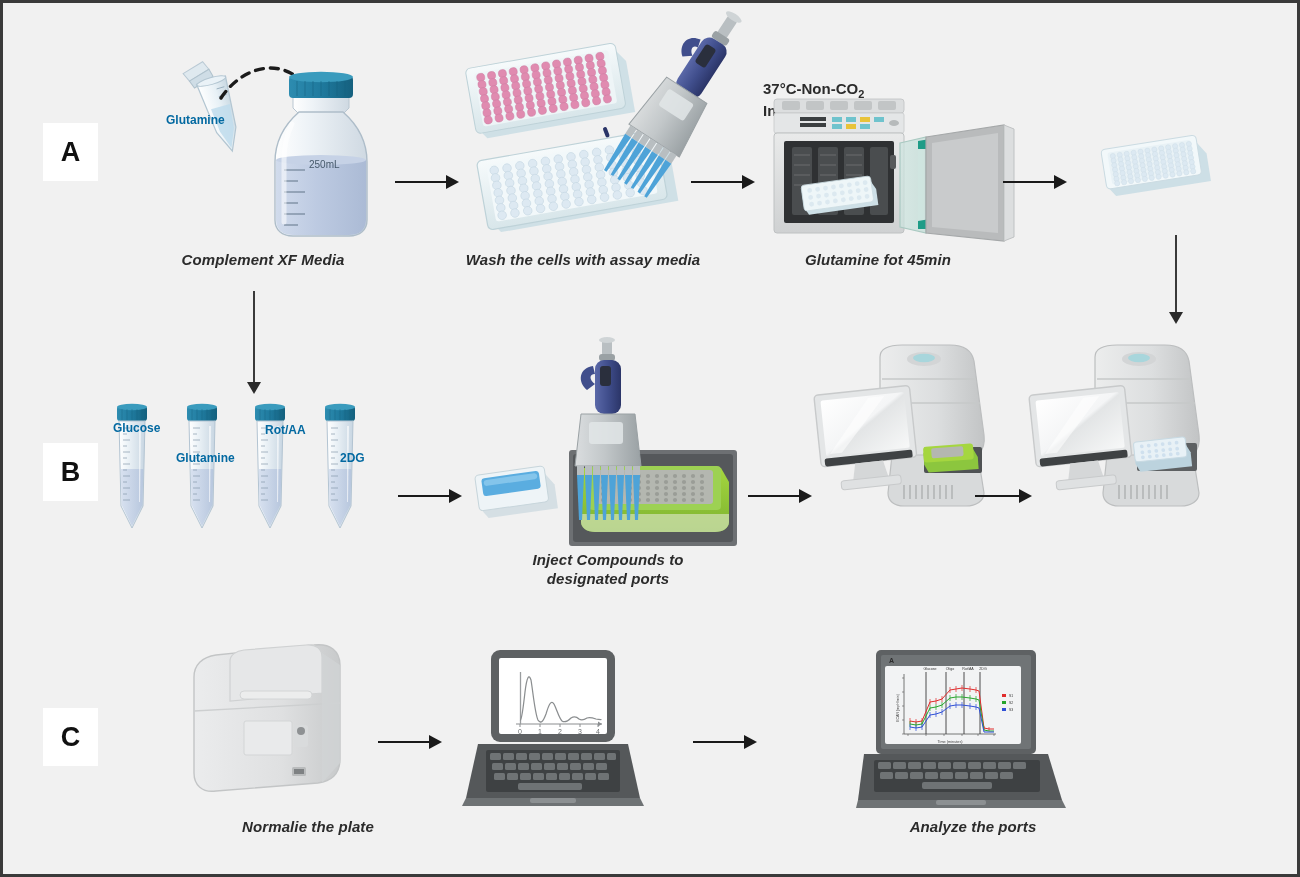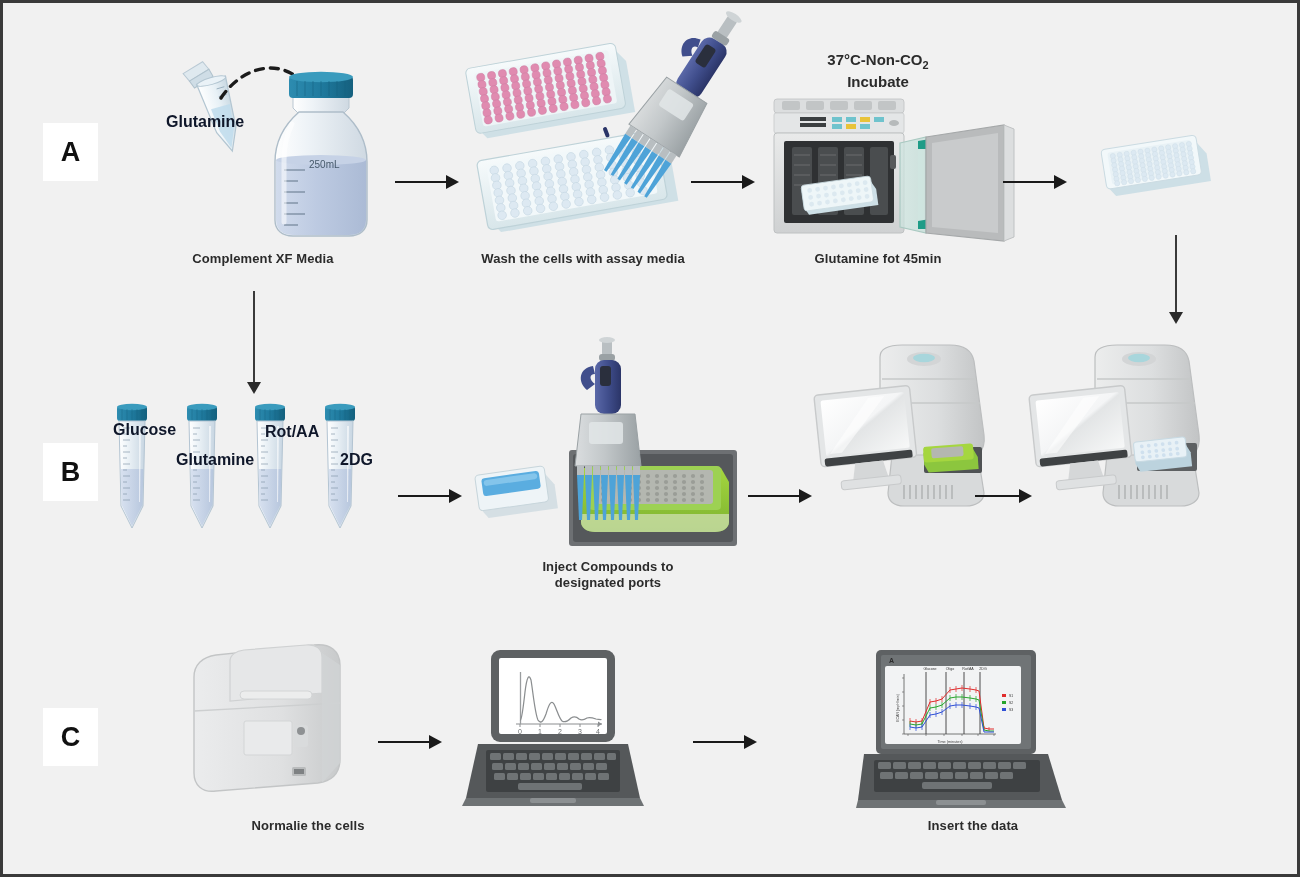--- a/index.html
+++ b/index.html
@@ -18,30 +18,31 @@
     position:absolute;background:#ffffff;
     width:55px;height:58px;
     display:flex;align-items:center;justify-content:center;
     font-weight:bold;font-size:27px;color:#111;
     font-family:"Liberation Sans",sans-serif;
   }
 
   
   .cap{
     position:absolute;text-align:center;
-    font-weight:bold;font-size:13px;color:#2b2b2b;
+    font-weight:bold;font-size:15px;color:#2b2b2b;
     line-height:1.25;letter-spacing:.1px;
     font-family:"Liberation Sans",sans-serif;
+    font-style:italic;
   }
   .toplabel{
-    position:absolute;text-align:center;font-weight:bold;
-    font-size:15px;color:#2b2b2b;line-height:1.25;
+    position:absolute;text-align:left;font-weight:bold;
+    font-size:15px;color:#2b2b2b;line-height:1.25;margin-top:29px;
   }
   .tubelabel{
-    position:absolute;font-weight:bold;font-size:16px;color:#0f172a;
+    position:absolute;font-weight:bold;font-size:12px;color:#0369a1;
     white-space:nowrap;z-index:6;
   }
 
   
   .arrow-h{position:absolute;height:2px;background:#1a1a1a;}
   .arrow-h:after{
     content:"";position:absolute;right:-2px;top:-6px;
     border-left:13px solid #1a1a1a;
     border-top:7px solid transparent;border-bottom:7px solid transparent;
   }
@@ -564,21 +565,21 @@
           <path d="M120 137 L127 137 L125 182 L122 182 Z"></path>
           <path d="M128 137 L135 137 L133 182 L130 182 Z"></path>
           <path d="M136 137 L143 137 L141 182 L138 182 Z"></path>
           <path d="M144 137 L151 137 L149 182 L146 182 Z"></path>
           <path d="M152 137 L159 137 L157 182 L154 182 Z"></path>
           <path d="M160 137 L167 137 L165 182 L162 182 Z"></path>
         </g>
       </g>
     </svg>
   </div>
-  <div class="cap" style="left:480px;top:548px;width:250px;margin-top:8px;">
+  <div class="cap" style="left:480px;top:548px;width:250px;">
     <span>Inject Compounds to</span><br>
     <span>designated ports</span>
   </div>
 
   <div class="arrow-h" style="left:745px;top:492px;width:62px;"></div>
 
   <div class="node" style="left:815px;top:340px;">
     <svg width="220" height="175" viewBox="0 0 220 175">
       <defs>
         <linearGradient id="mach" x1="0" y1="0" x2="1" y2="0">
@@ -721,21 +722,21 @@
       <rect x="56" y="78" width="48" height="34" rx="2" fill="#e9eaeb" stroke="#d3d5d6" stroke-width="1"></rect>
       <rect x="106" y="82" width="14" height="22" rx="3" fill="#d9dbdc"></rect>
       <circle cx="113" cy="88" r="4" fill="#8e9193"></circle>
 
       <rect x="104" y="124" width="14" height="9" rx="1.5" fill="#b9bbbc"></rect>
       <rect x="106" y="126" width="10" height="5" fill="#7e8183"></rect>
 
       <path d="M134 10 L152 22 L152 120 L134 140 Z" fill="#d2d4d5" opacity=".7"></path>
     </svg>
   </div>
-  <div class="cap" style="left:175px;top:815px;width:260px;">Normalie the cells</div>
+  <div class="cap" style="left:175px;top:815px;width:260px;">Normalie the plate</div>
 
   <div class="arrow-h" style="left:375px;top:738px;width:62px;"></div>
 
   <div class="node" style="left:455px;top:645px;">
     <svg width="190" height="165" viewBox="0 0 190 165">
 
       <rect x="33" y="2" width="124" height="92" rx="9" fill="#5e6163"></rect>
       <rect x="41" y="10" width="108" height="76" rx="2" fill="#ffffff"></rect>
 
       <g>
@@ -934,15 +935,15 @@
           <rect x="97" y="124" width="13" height="7" rx="1.5"></rect>
         <rect x="112" y="124" width="13" height="7" rx="1.5"></rect>
           <rect x="127" y="124" width="13" height="7" rx="1.5"></rect>
         <rect x="142" y="124" width="13" height="7" rx="1.5"></rect>
         <rect x="64" y="134" width="70" height="7" rx="2"></rect>
       </g>
       <path d="M0 152 L204 152 L208 160 L-2 160 Z" fill="#6e7274"></path>
       <rect x="78" y="152" width="50" height="5" rx="2" fill="#8c9092"></rect>
     </svg>
   </div>
-  <div class="cap" style="left:840px;top:815px;width:260px;">Insert the data</div>
+  <div class="cap" style="left:840px;top:815px;width:260px;">Analyze the ports</div>
 
 </div>
 
 </body></html>

